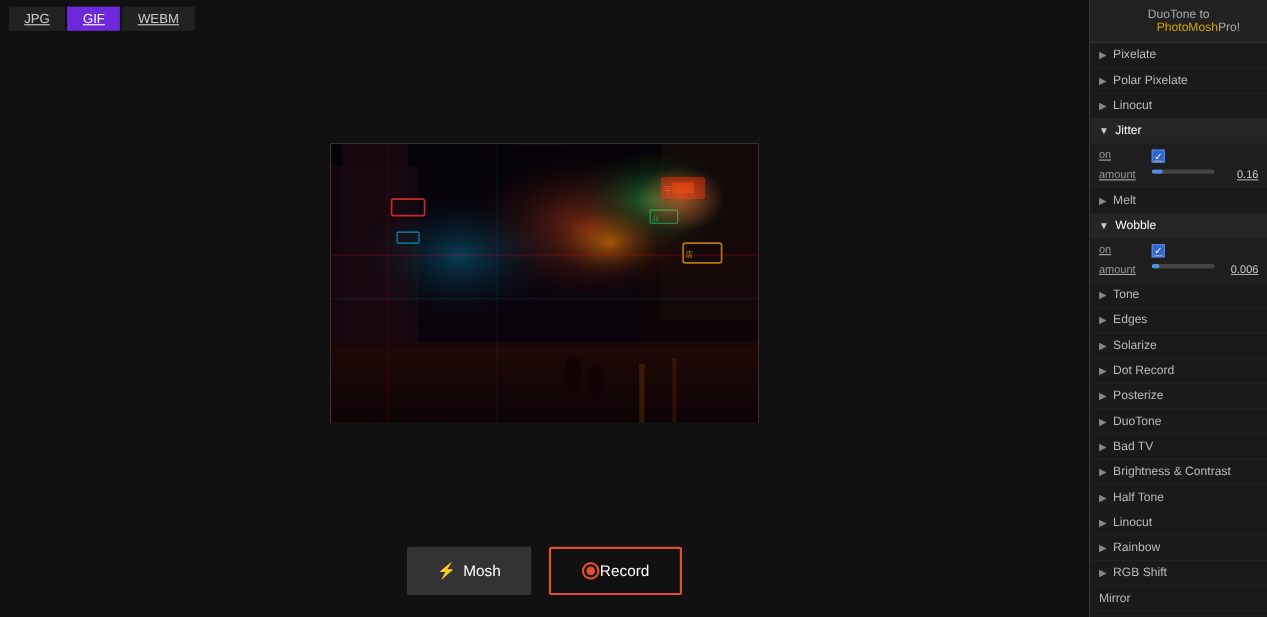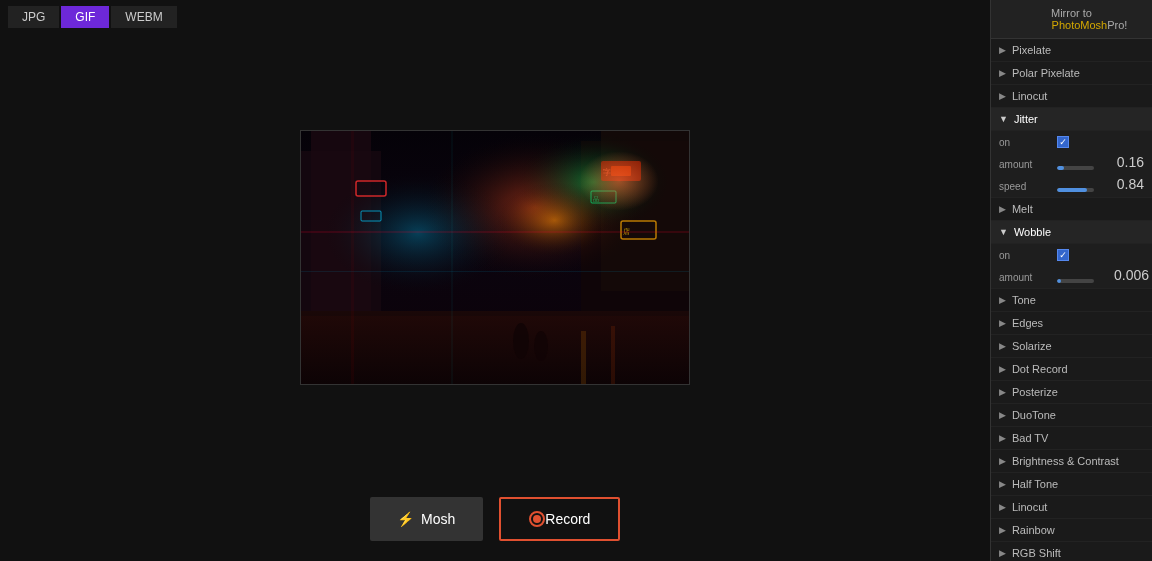--- a/index.html
+++ b/index.html
@@ -33,20 +33,21 @@
       padding: 6px 8px;
       gap: 2px;
     }
     .format-tab {
       padding: 4px 14px;
       font-size: 12px;
       cursor: pointer;
       border: none;
       color: #ccc;
       background: #222;
+      text-decoration: underline;
     }
     .format-tab.active {
       background: #6d28d9;
       color: #fff;
     }
 
     
     .canvas-area {
       flex: 1;
       display: flex;
@@ -231,36 +232,37 @@
     }
 
     
     .effect-controls {
       background: #1e1e1e;
       border-bottom: 1px solid #222;
       padding: 2px 0;
     }
     .control-row {
       display: flex;
-      align-items: flex-end;
+      align-items: flex-start;
       padding: 3px 8px;
-      gap: 20px;
+      gap: 10px;
       font-size: 10px;
       color: #aaa;
+      text-decoration: underline;
     }
     .control-label {
       width: 38px;
       flex-shrink: 0;
       color: #999;
     }
     .control-value {
       width: 30px;
       text-align: right;
       color: #ccc;
-      font-size: 14px;
+      font-size: 10px;
       flex-shrink: 0;
     }
     .slider-track {
       flex: 1;
       height: 4px;
       background: #444;
       border-radius: 2px;
       position: relative;
       overflow: hidden;
     }
@@ -383,21 +385,21 @@
       </span>
       <span>Record</span>
     </button>
   </div>
 
 </div>
 
 <div class="right-panel">
 
   <div class="upgrade-banner">
-    <span>Mirror to </span><span class="photomosh-brand"><span>PhotoMosh</span></span><span class="photomosh-pro-label"><span>Pro!</span></span>
+    <span>DuoTone to </span><span class="photomosh-brand"><span>PhotoMosh</span></span><span class="photomosh-pro-label"><span>Pro!</span></span>
   </div>
 
   <div id="effects-list">
       <div class="effect-item">
         <span class="arrow">▶</span>
         <span>Pixelate</span>
       </div>
       <div class="effect-item">
         <span class="arrow">▶</span>
         <span>Polar Pixelate</span>
@@ -417,27 +419,20 @@
             <span class="checkbox-check">✓</span>
           </div>
         </div>
         <div class="control-row">
           <span class="control-label">amount</span>
           <div class="slider-track">
             <div class="slider-fill" style="width: 18%;"></div>
           </div>
           <span class="control-value">0.16</span>
         </div>
-        <div class="control-row">
-          <span class="control-label">speed</span>
-          <div class="slider-track">
-            <div class="slider-fill" style="width: 82%;"></div>
-          </div>
-          <span class="control-value">0.84</span>
-        </div>
       </div>
       <div class="effect-item">
         <span class="arrow">▶</span>
         <span>Melt</span>
       </div>
       <div class="effect-item expanded">
         <span class="arrow">▼</span>
         <span>Wobble</span>
       </div>
       <div class="effect-controls">

